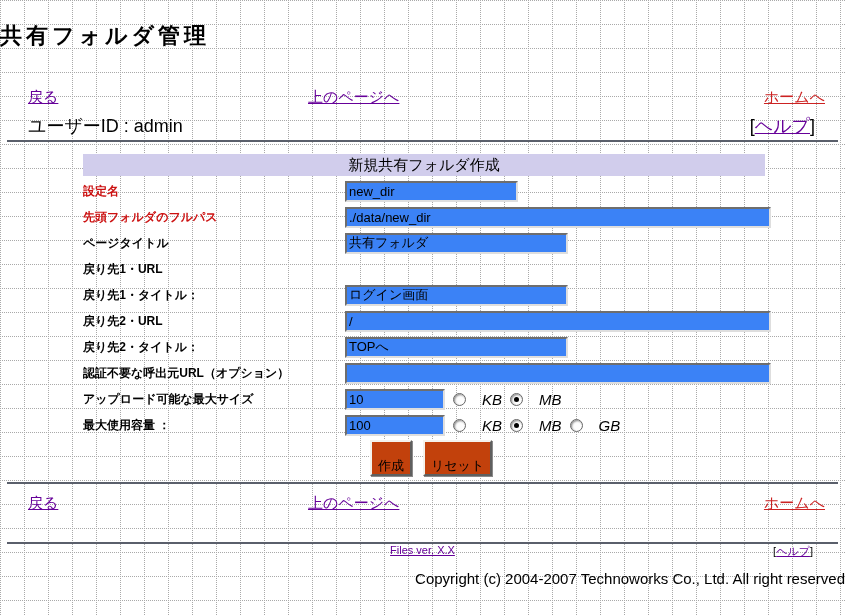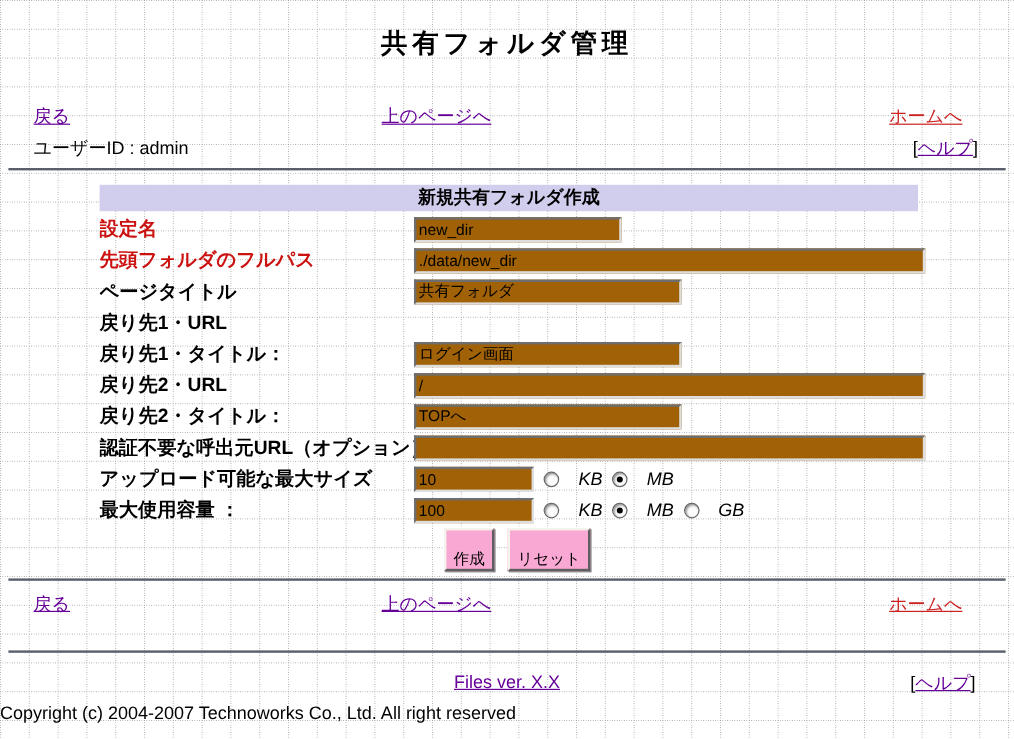--- a/index.html
+++ b/index.html
@@ -15,46 +15,45 @@
     background-color: #fff;
     
     background-image:
       conic-gradient(from 270deg at 1px 1px, #a9a9a9 90deg, rgba(0,0,0,0) 0),
       conic-gradient(from 270deg at 1px 1px, #a9a9a9 90deg, rgba(0,0,0,0) 0);
     background-size: 24px 2px, 2px 24px;
     background-position: 0 0;
   }
   .title {
     margin: 24px 0 0 0;
-    text-align: center;
     font-size: 22px;
     font-weight: bold;
     letter-spacing: 4px;
     line-height: 24px;
   }
   a.link {
     color: var(--link, #660099);
     text-decoration: underline;
     cursor: pointer;
   }
   a.link.home { color: var(--home-link, #cc2222); }
   .nav {
     position: relative;
     margin-top: 40px;
     height: 18px;
     font-size: 15px;
   }
   .nav .left { margin-left: 28px; }
-  .nav .center { position: absolute; left: 318px; top: 0; }
-  .nav .right { position: absolute; right: 43px; top: 0; font-family: Liberation Serif, serif; }
+  .nav .center { position: absolute; left: 308px; top: 0; }
+  .nav .right { position: absolute; right: 20px; top: 0; font-family: Liberation Serif, serif; }
   .meta {
     position: relative;
     margin-top: 8px;
     height: 18px;
-    font-size: 15px;
+    font-size: 18px;
   }
   .meta .uid { margin-left: 28px; }
   .helpbox { white-space: nowrap; }
   .helpbox .bracket { color: #000; }
   .meta .helpbox { position: absolute; right: 30px; top: 0; }
   hr.rule {
     border: none;
     border-top: 2px solid #5a5f6b;
     margin: 8px 7px 0 7px;
     height: 0;
@@ -64,44 +63,44 @@
   .nav.bottom { margin-top: 10px; }
   .form-wrap {
     margin: 12px 0 0 83px;
     width: 682px;
   }
   .form-header {
     height: 22px;
     line-height: 22px;
     background: var(--header-bg, #d1cdec);
     text-align: center;
-    font-weight: bold;
+    font-weight: normal;
     font-size: 15px;
   }
   .form-row {
     display: flex;
     align-items: center;
     height: 22px;
     margin-top: 4px;
   }
   .field-label {
     width: 262px;
     flex: none;
     font-weight: bold;
-    font-size: 16px;
+    font-size: 12px;
     white-space: nowrap;
     overflow: hidden;
   }
   .field-label.required { color: var(--required, #cc1111); }
   .field-cell { display: flex; align-items: center; }
   .tfield {
     height: 17px;
     border: 2px solid;
     border-color: #6e6e6e #dedede #dedede #6e6e6e;
-    background: #a16207;
+    background: #3b82f6;
     font-size: 13px;
     font-family: "Liberation Sans", sans-serif;
     padding: 0 2px;
     color: #000;
   }
   .unit { display: flex; align-items: center; margin-left: 8px; }
   .radio {
     display: inline-block;
     width: 11px;
     height: 11px;
@@ -122,43 +121,44 @@
   }
   .unit-label { font-size: 15px; margin-left: 16px; font-style: italic; }
   .btn-row {
     margin: 4px 0 0 287px;
     display: flex;
     gap: 11px;
     height: 22px;
   }
   .btn {
     height: 22px;
-    background: #f9a8d4;
+    background: #c2410c;
     border: 2px solid;
     border-color: #f4f2ec #5f5f5f #5f5f5f #f4f2ec;
     box-shadow: 1px 1px 0 #8a8a8a;
     font-size: 13px;
     font-family: "Liberation Sans", sans-serif;
     padding: 16px 6px;
     color: #000;
     line-height: 16px;
     cursor: pointer;
   }
   .version-row {
     position: relative;
-    margin-top: 16px;
+    margin-top: 0;
     height: 18px;
-    font-size: 15px;
+    font-size: 11px;
     text-align: center;
   }
   .version-row .helpbox { position: absolute; right: 32px; top: 0; }
   .copyright {
     margin-top: 8px;
-    text-align: left;
+    text-align: right;
     font-size: 15px;
+    padding-left: 26px;
   }
 </style>
 </head>
 <body>
 
 <div>
 
   <h1 class="title">共有フォルダ管理</h1>
 
   <div class="nav top">

